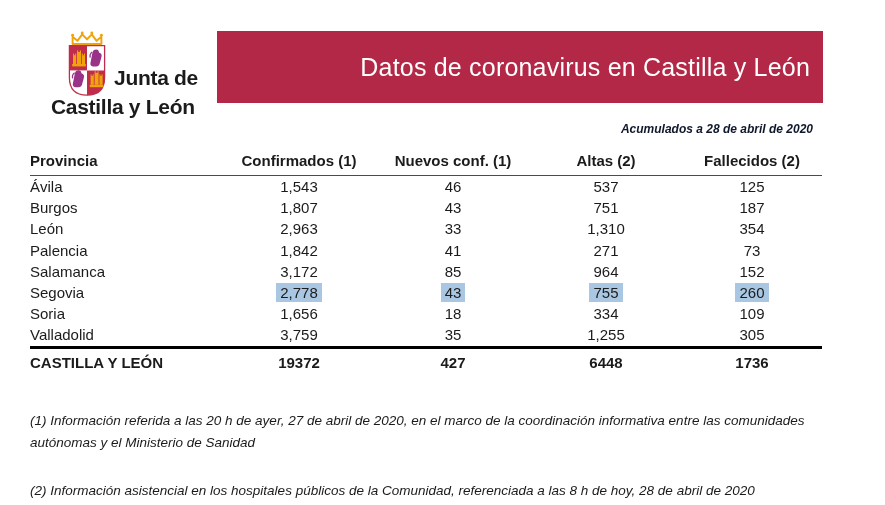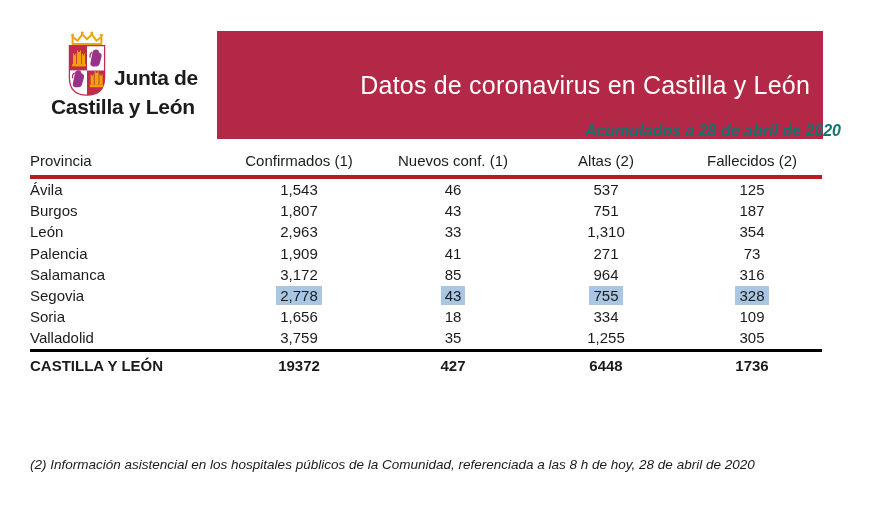--- a/index.html
+++ b/index.html
@@ -18,55 +18,55 @@
   .logo-line1{
     font-weight:bold;font-size:21px;line-height:1;
     margin-left:3px;margin-bottom:9px;letter-spacing:-0.3px;color:#1b1b1b;
   }
   .logo-line2{
     font-weight:bold;font-size:21px;line-height:1;
     margin-top:-1px;letter-spacing:-0.3px;color:#1b1b1b;white-space:nowrap;
   }
   
   .banner{
-    position:absolute;left:217px;top:31px;width:606px;height:108px;
+    position:absolute;left:217px;top:31px;width:606px;height:72px;
     background:#b42847;color:#fff;
     display:flex;align-items:center;justify-content:flex-end;
     padding-right:13px;box-sizing:border-box;
   }
   .banner-title{font-size:25px;font-weight:normal;letter-spacing:0.2px;}
   
   .subtitle{
-    position:absolute;left:235px;top:122px;width:606px;
-    text-align:right;font-size:16px;font-style:italic;font-weight:bold;
-    color:#0f766e;
+    position:absolute;left:207px;top:122px;width:606px;
+    text-align:right;font-size:12px;font-style:italic;font-weight:bold;
+    color:#0f172a;
   }
   
   .datatable{
     position:absolute;left:30px;top:150px;width:792px;
     border-collapse:collapse;font-size:15px;color:#1b1b1b;
   }
   .datatable th{
-    font-weight:normal;text-align:center;
-    padding:2px 0 6px;border-bottom:4px solid #b91c1c;white-space:nowrap;
+    font-weight:bold;text-align:center;
+    padding:2px 0 6px;border-bottom:1px solid #b91c1c;white-space:nowrap;
   }
   .datatable th.first{text-align:left;}
   .datatable td{text-align:center;padding:1px 0;line-height:1.28;}
   .datatable td.first{text-align:left;}
   .datatable tfoot td{
     border-top:3px solid #000;font-weight:bold;padding:4px 0 2px;
   }
   .num{display:inline-block;padding:0 4px;}
   
   .footnote{
     position:absolute;left:30px;width:812px;
     font-size:13.5px;font-style:italic;line-height:1.62;color:#1b1b1b;
   }
   .fn1{top:410px;}
-  .fn2{top:454px;}
+  .fn2{top:480px;}
 </style>
 </head>
 <body>
 
 <div class="page">
 
   <div class="logo">
     <div class="logo-row">
       <svg width="48" height="66" viewBox="0 0 60 82" aria-hidden="true">
 
@@ -162,38 +162,38 @@
       </tr>
       <tr>
         <td class="first">León</td>
         <td><span class="num">2,963</span></td>
         <td><span class="num">33</span></td>
         <td><span class="num">1,310</span></td>
         <td><span class="num">354</span></td>
       </tr>
       <tr>
         <td class="first">Palencia</td>
-        <td><span class="num">1,909</span></td>
+        <td><span class="num">1,842</span></td>
         <td><span class="num">41</span></td>
         <td><span class="num">271</span></td>
         <td><span class="num">73</span></td>
       </tr>
       <tr>
         <td class="first">Salamanca</td>
         <td><span class="num">3,172</span></td>
         <td><span class="num">85</span></td>
         <td><span class="num">964</span></td>
-        <td><span class="num">316</span></td>
+        <td><span class="num">152</span></td>
       </tr>
       <tr>
         <td class="first">Segovia</td>
         <td><span class="num" style="background-color: rgb(169, 199, 227);">2,778</span></td>
         <td><span class="num" style="background-color: rgb(169, 199, 227);">43</span></td>
         <td><span class="num" style="background-color: rgb(169, 199, 227);">755</span></td>
-        <td><span class="num" style="background-color: rgb(169, 199, 227);">328</span></td>
+        <td><span class="num" style="background-color: rgb(169, 199, 227);">260</span></td>
       </tr>
       <tr>
         <td class="first">Soria</td>
         <td><span class="num">1,656</span></td>
         <td><span class="num">18</span></td>
         <td><span class="num">334</span></td>
         <td><span class="num">109</span></td>
       </tr>
       <tr>
         <td class="first">Valladolid</td>
@@ -207,15 +207,16 @@
       <tr>
         <td class="first">CASTILLA Y LEÓN</td>
         <td>19372</td>
         <td>427</td>
         <td>6448</td>
         <td>1736</td>
       </tr>
     </tfoot>
   </table>
 
+  <div class="footnote fn1">(1) Información referida a las 20 h de ayer, 27 de abril de 2020, en el marco de la coordinación informativa entre las comunidades autónomas y el Ministerio de Sanidad</div>
   <div class="footnote fn2">(2) Información asistencial en los hospitales públicos de la Comunidad, referenciada a las 8 h de hoy, 28 de abril de 2020</div>
 
 </div>
 
 </body></html>

